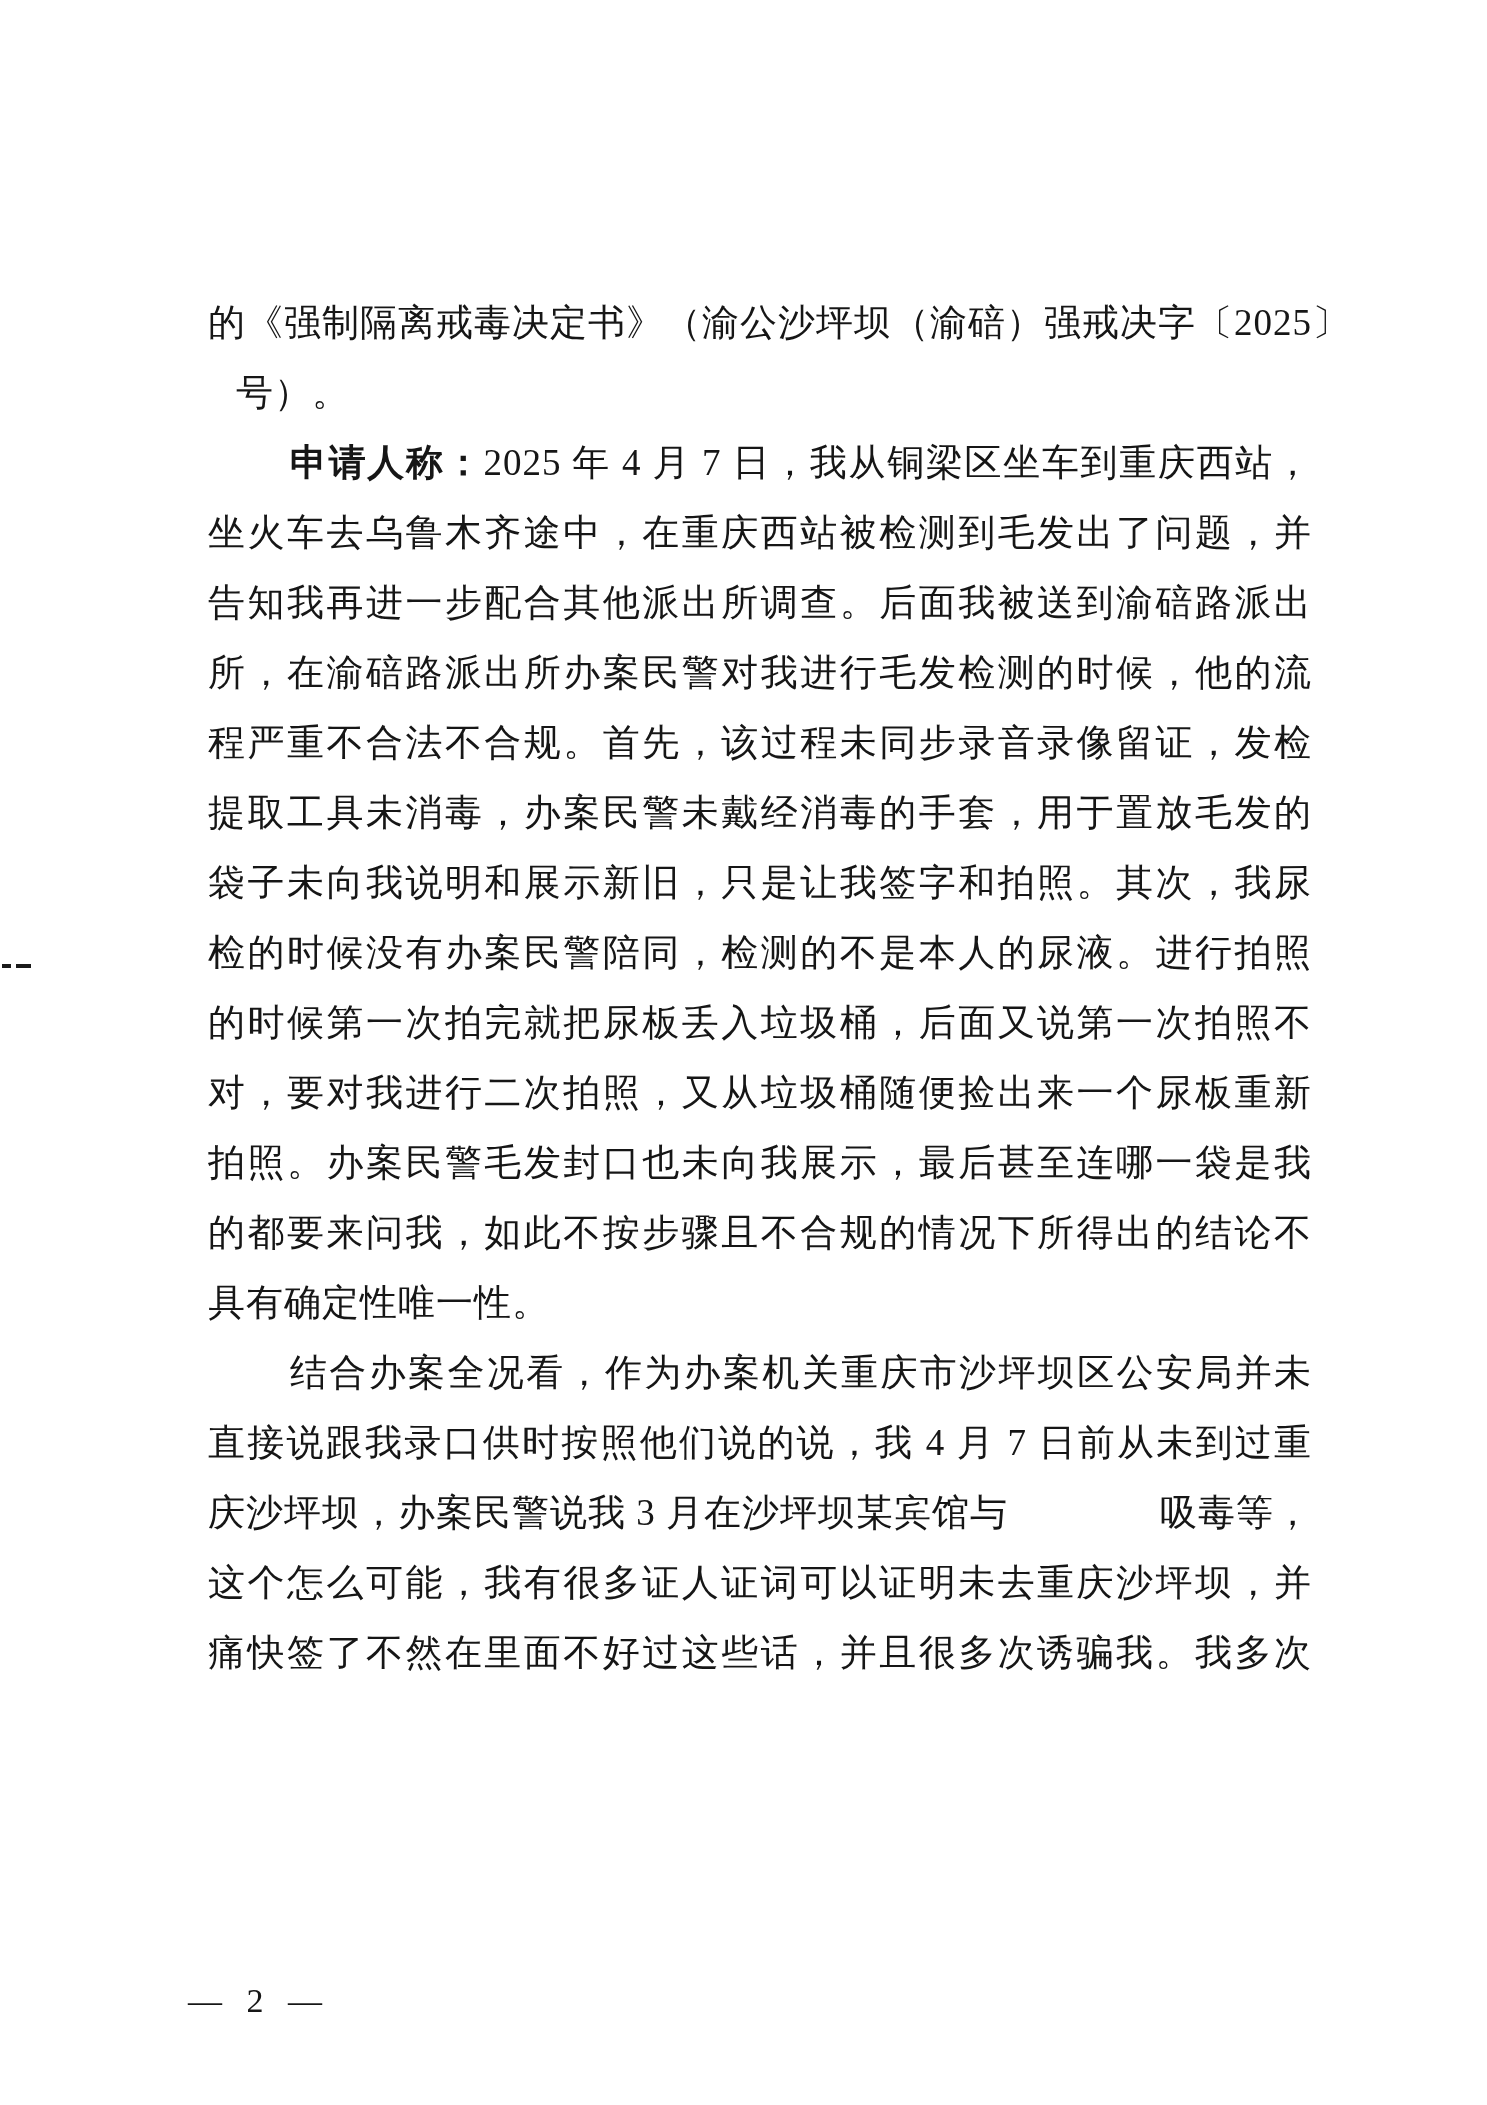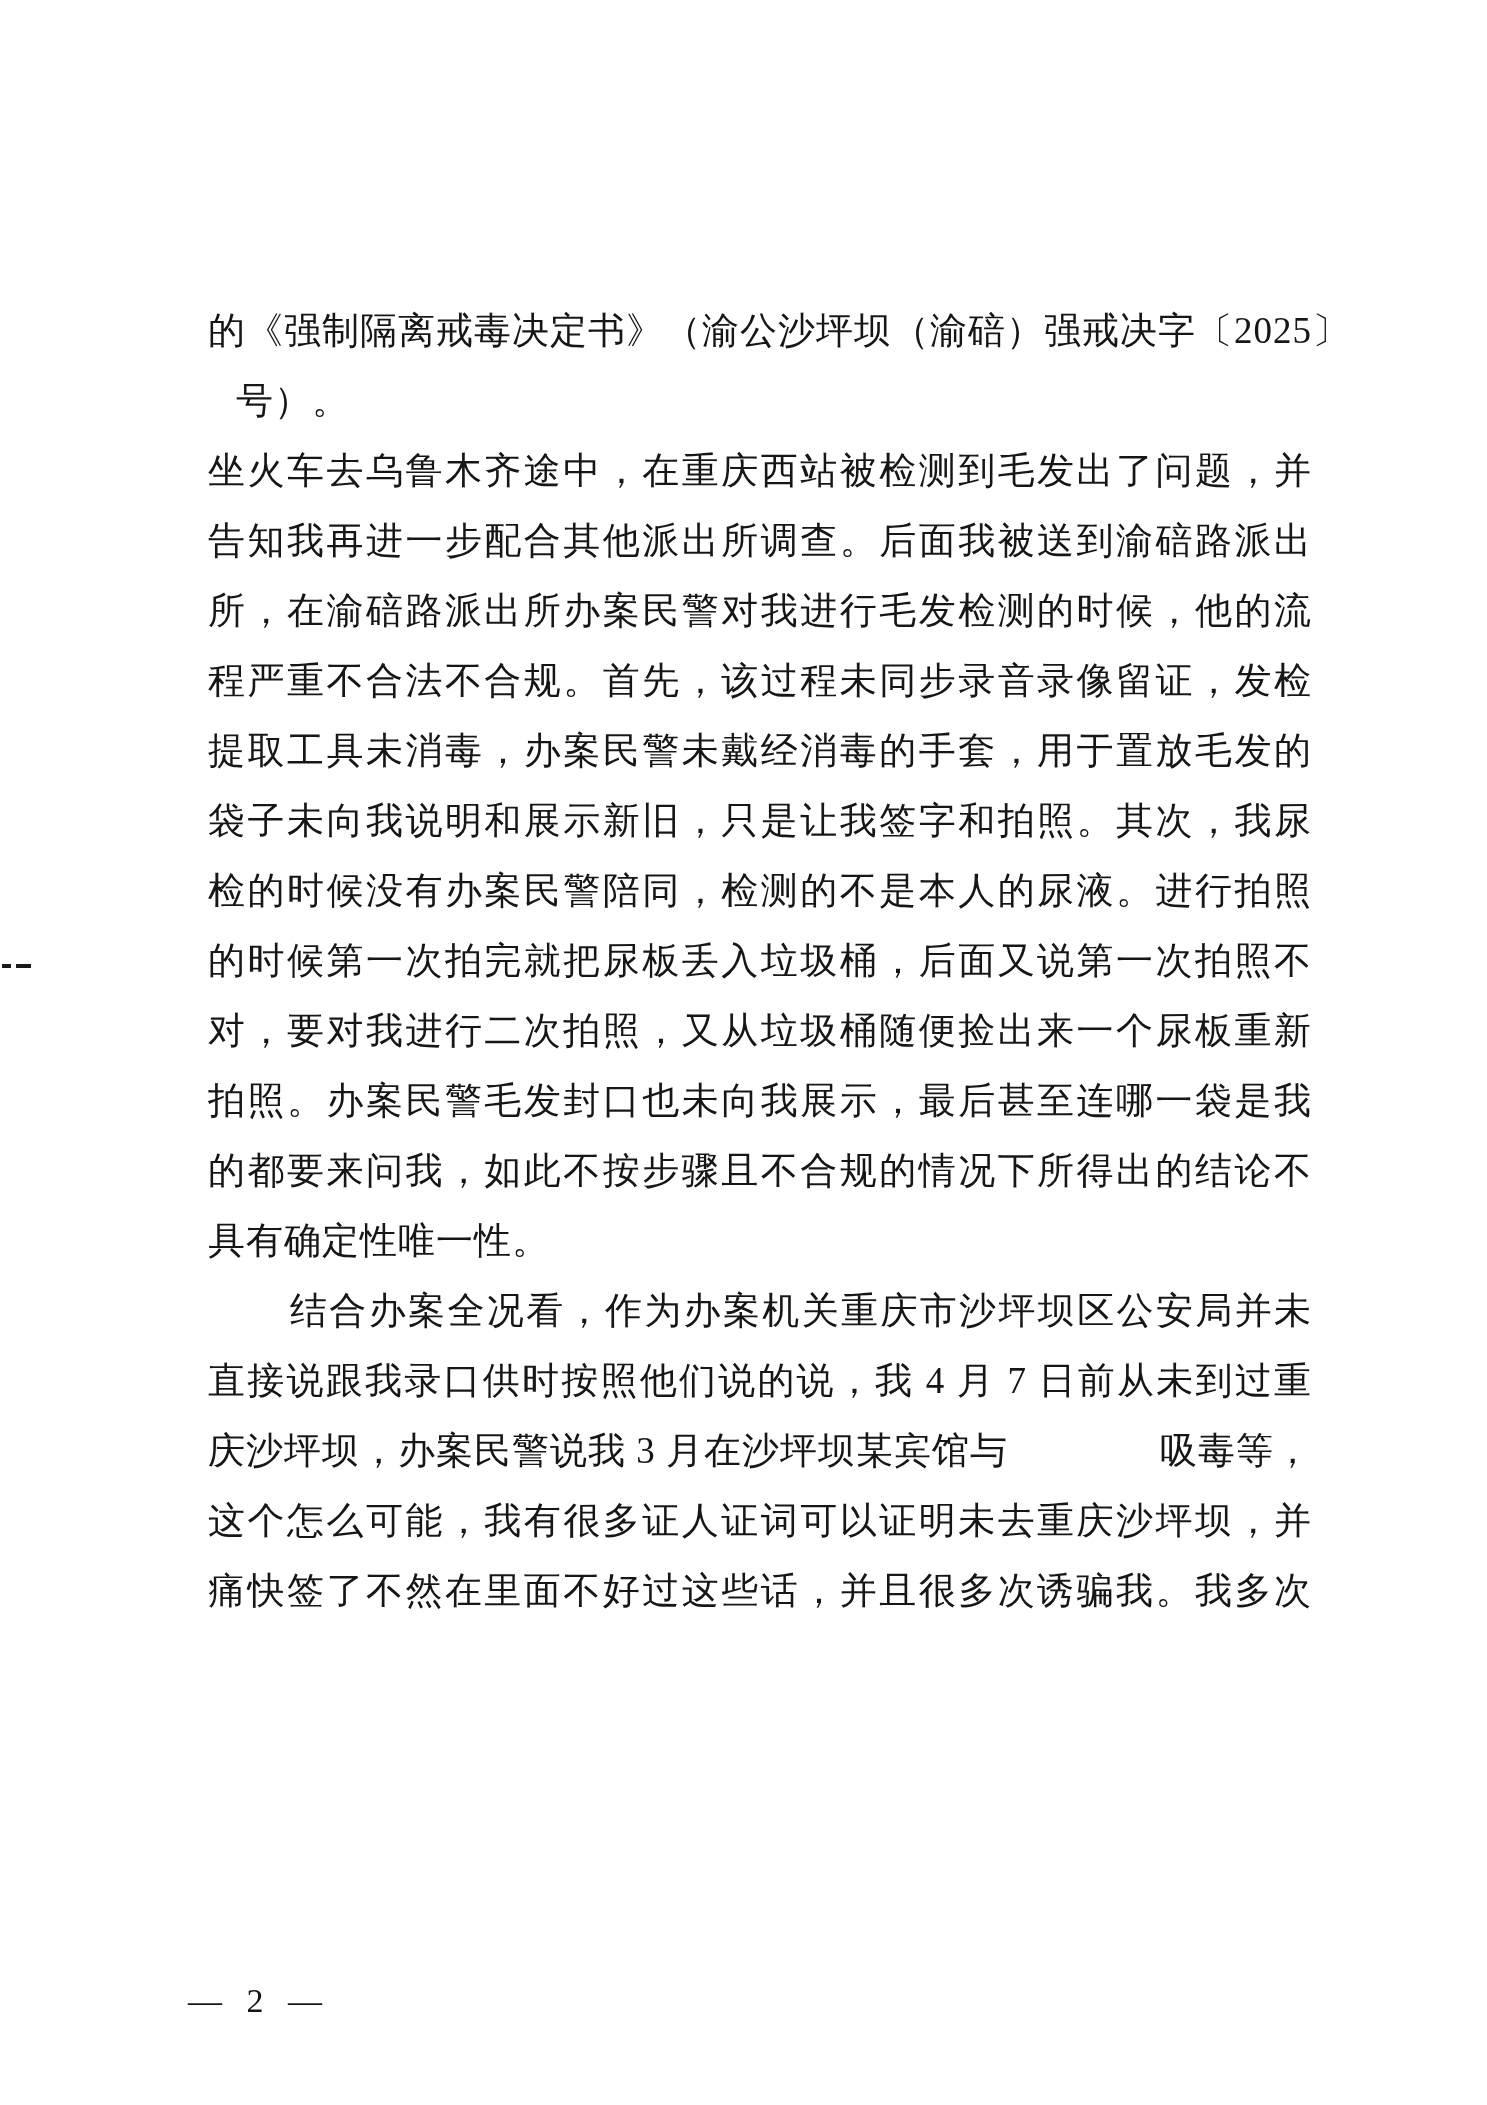--- a/index.html
+++ b/index.html
@@ -9,21 +9,21 @@
     height: 2105px;
     background: #ffffff;
     overflow: hidden;
     font-family: "Liberation Serif", "DejaVu Serif", serif;
     color: #161616;
   }
   
   .text-block {
     position: absolute;
     left: 208px;
-    top: 296px;
+    top: 288px;
     width: 1104px;
   }
   .line {
     height: 70px;
     line-height: 70px;
     font-size: 37px;
     white-space: nowrap;
     text-align: justify;
     text-align-last: justify;
     letter-spacing: 1px;
@@ -74,20 +74,21 @@
 
 <div class="page">
 
   <div class="fold-mark">
     <span class="dash d1"></span><span class="dash d2"></span>
   </div>
 
   <div class="text-block">
       <div class="line"><span>的《强制隔离戒毒决定书》（渝公沙坪坝（渝碚）强戒决字〔2025〕</span></div>
       <div class="line end small"><span>号）。</span></div>
+      <div class="line para"><span class="hei">申请人称：</span><span>2025 年 4 月 7 日，我从铜梁区坐车到重庆西站，</span></div>
       <div class="line"><span>坐火车去乌鲁木齐途中，在重庆西站被检测到毛发出了问题，并</span></div>
       <div class="line"><span>告知我再进一步配合其他派出所调查。后面我被送到渝碚路派出</span></div>
       <div class="line"><span>所，在渝碚路派出所办案民警对我进行毛发检测的时候，他的流</span></div>
       <div class="line"><span>程严重不合法不合规。首先，该过程未同步录音录像留证，发检</span></div>
       <div class="line"><span>提取工具未消毒，办案民警未戴经消毒的手套，用于置放毛发的</span></div>
       <div class="line"><span>袋子未向我说明和展示新旧，只是让我签字和拍照。其次，我尿</span></div>
       <div class="line"><span>检的时候没有办案民警陪同，检测的不是本人的尿液。进行拍照</span></div>
       <div class="line"><span>的时候第一次拍完就把尿板丢入垃圾桶，后面又说第一次拍照不</span></div>
       <div class="line"><span>对，要对我进行二次拍照，又从垃圾桶随便捡出来一个尿板重新</span></div>
       <div class="line"><span>拍照。办案民警毛发封口也未向我展示，最后甚至连哪一袋是我</span></div>

